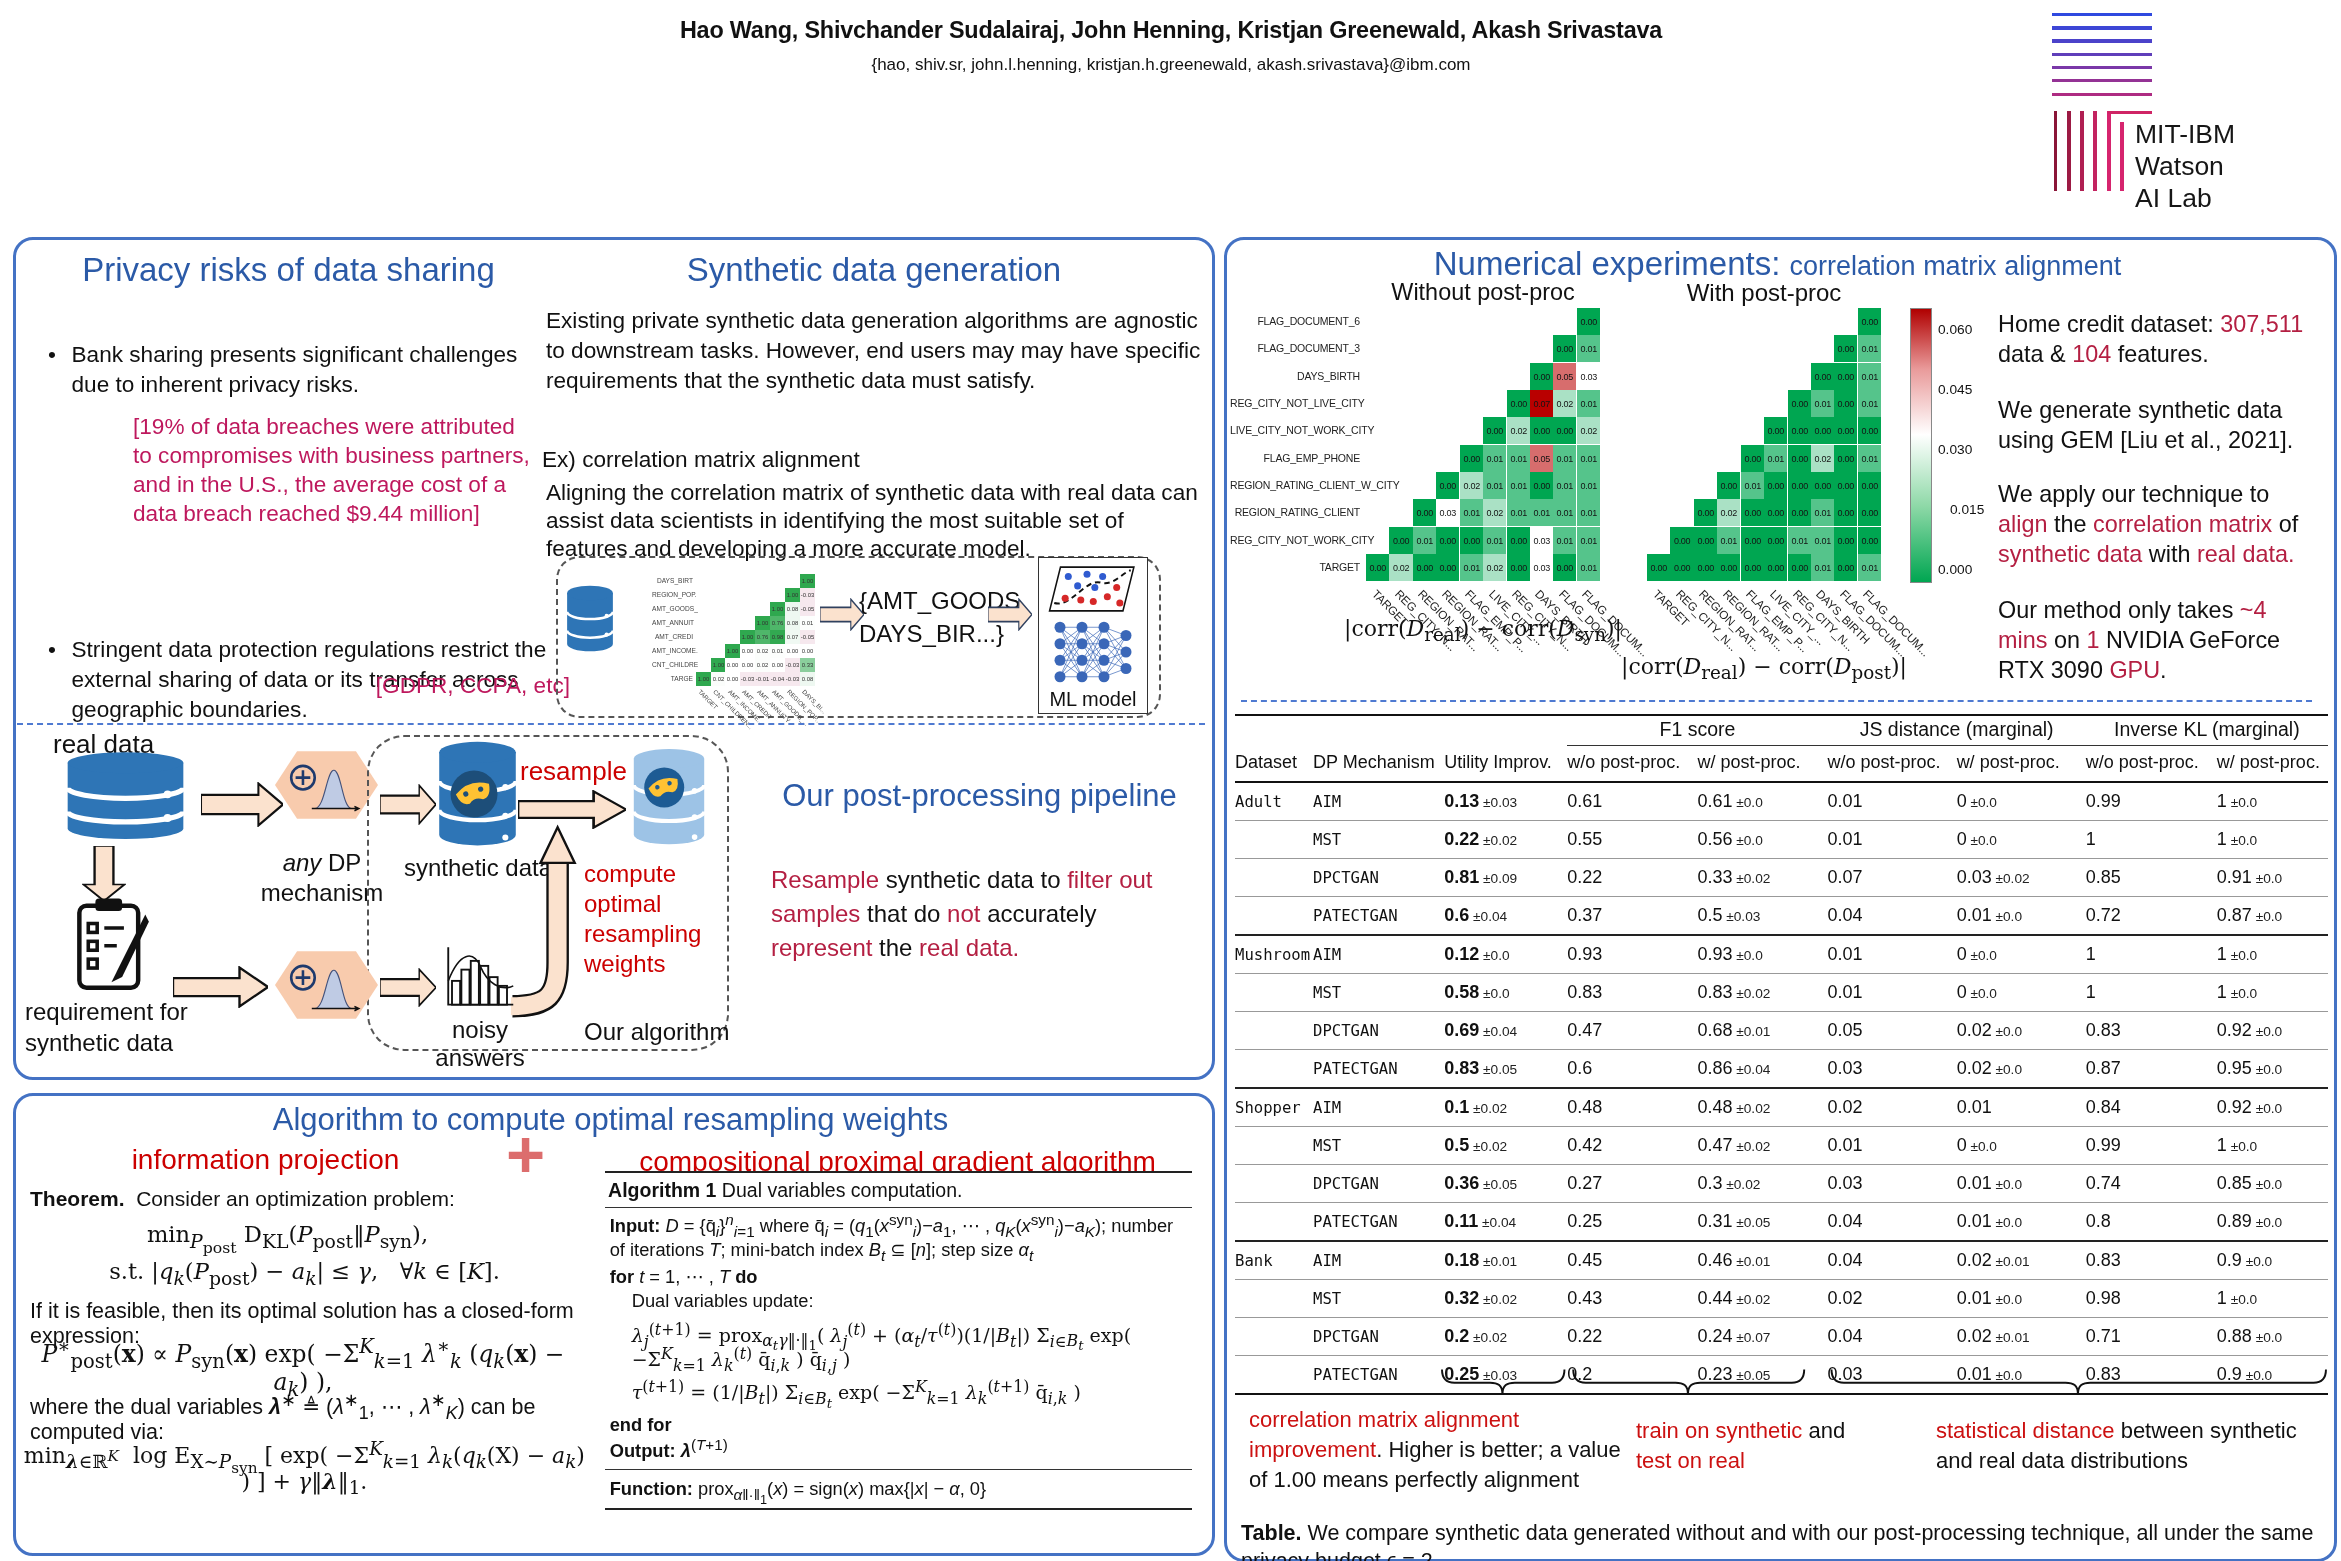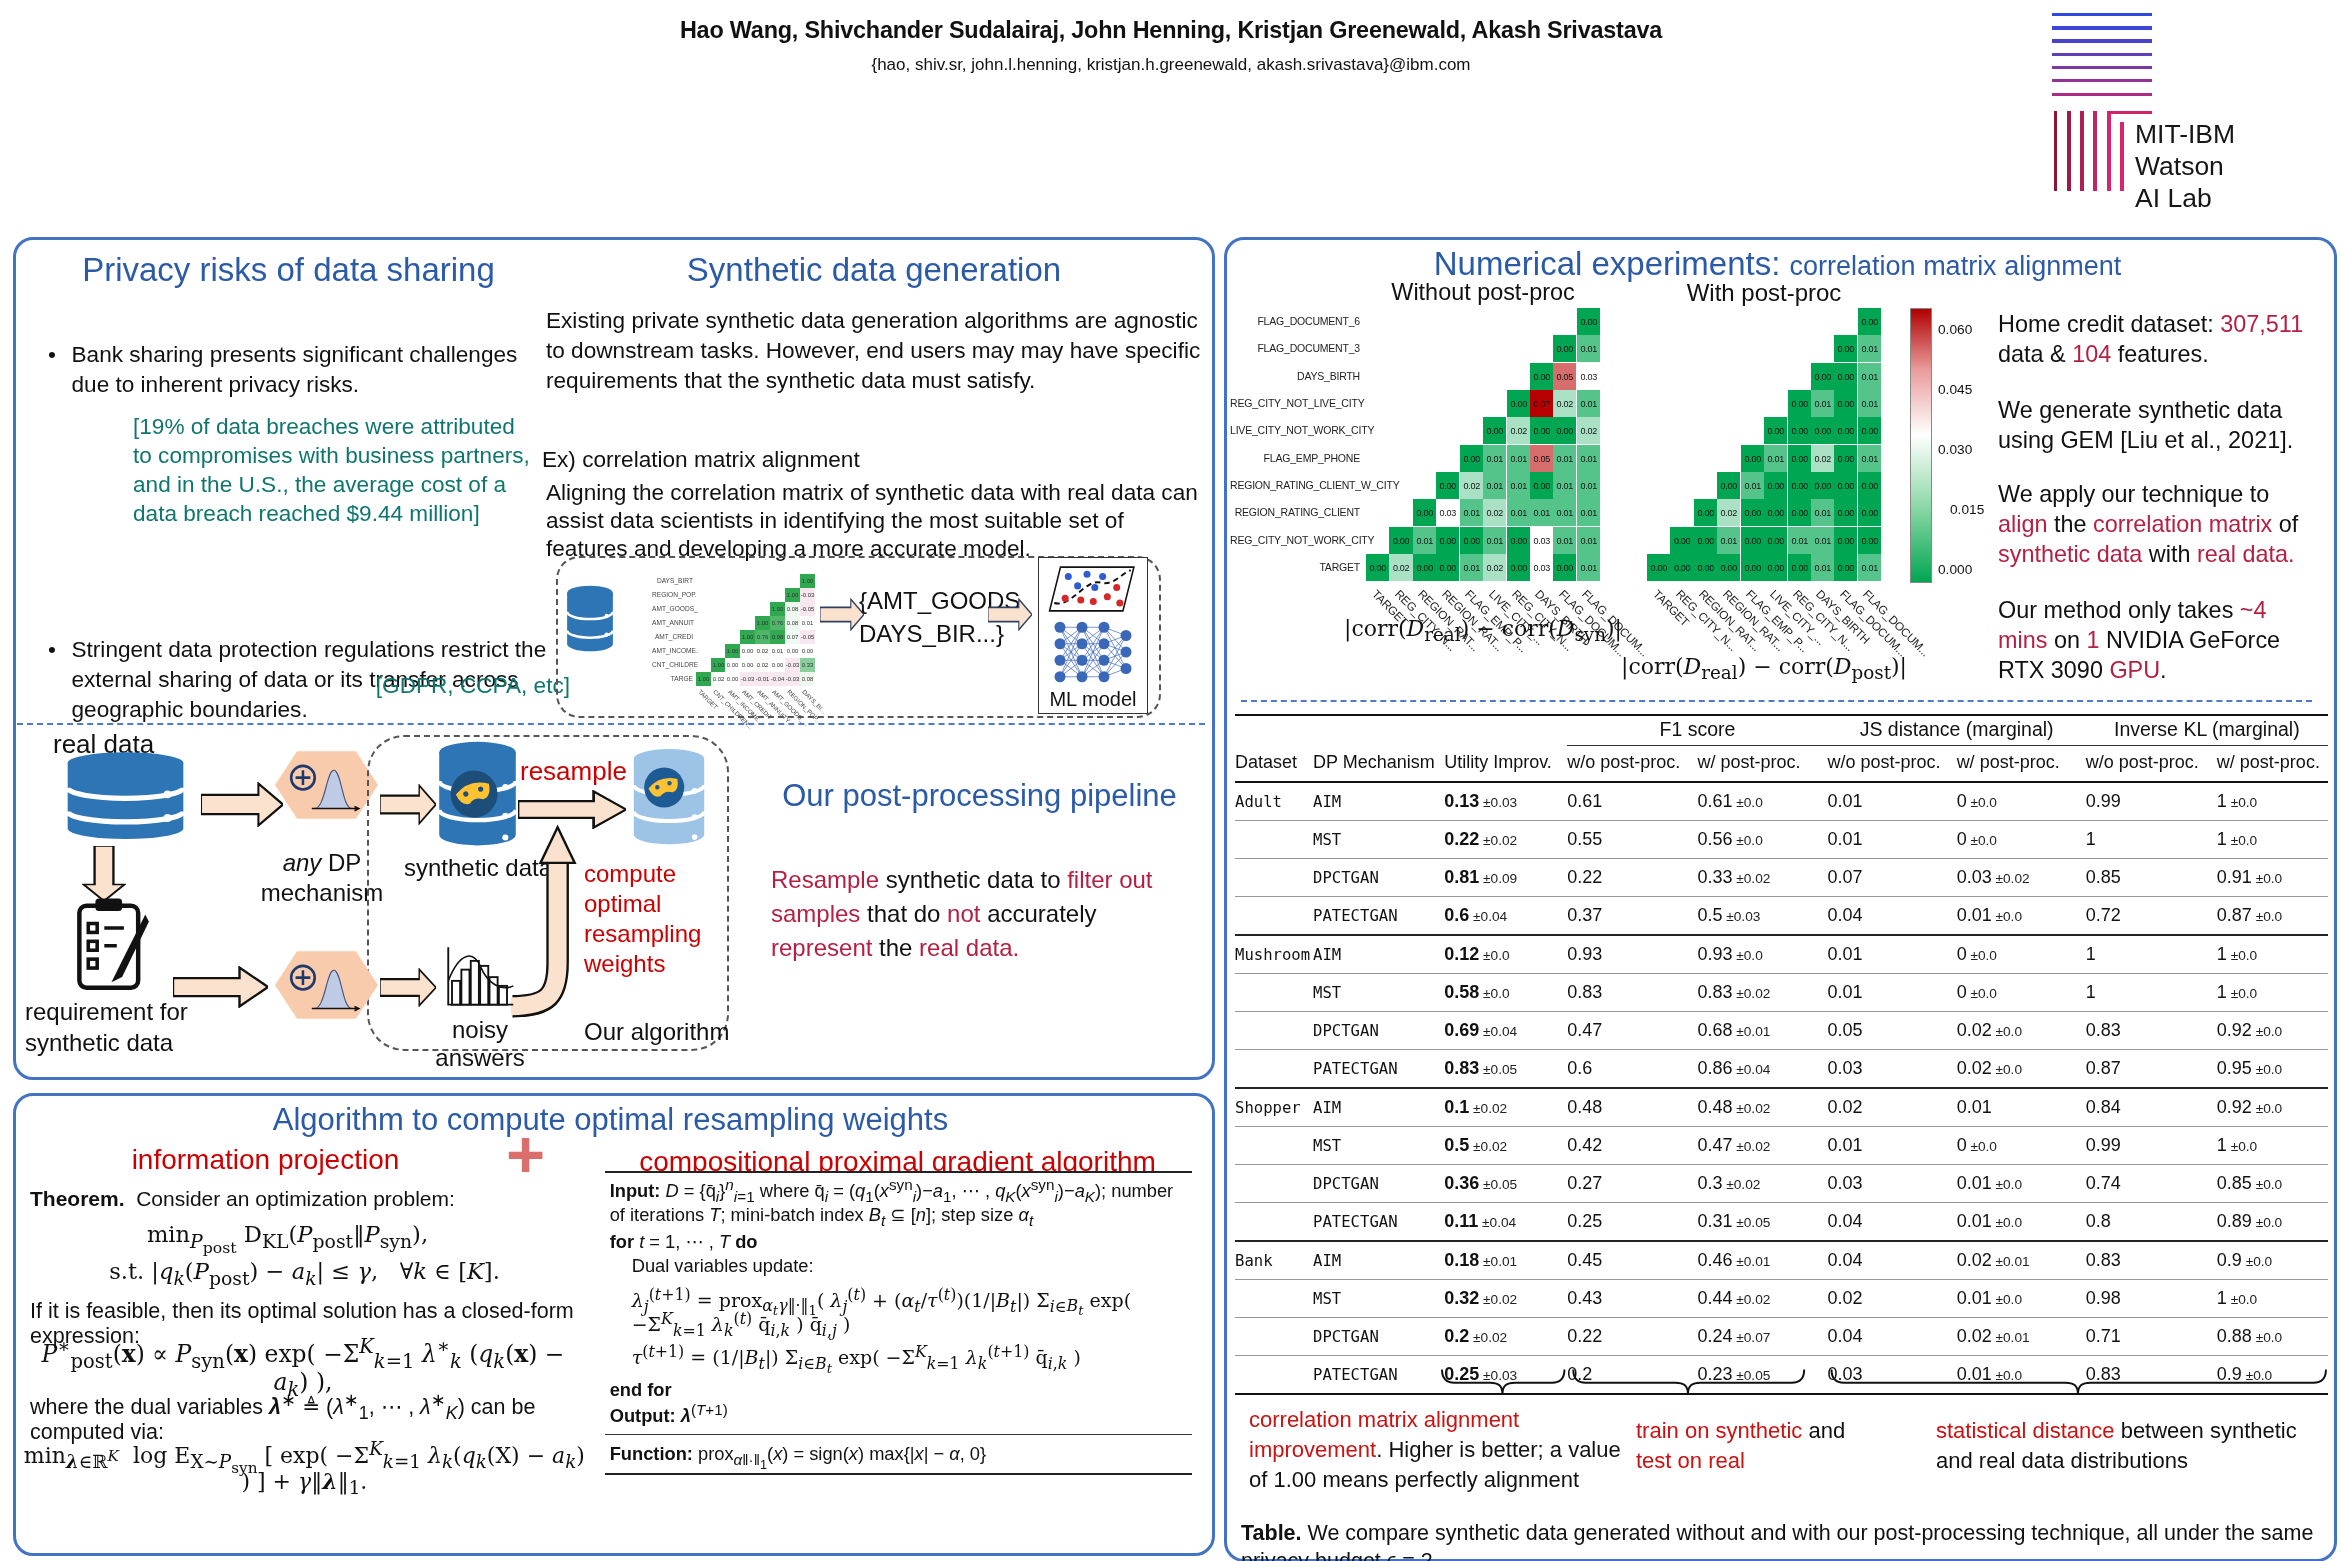--- a/index.html
+++ b/index.html
@@ -3,21 +3,21 @@
 <meta charset="utf-8">
 <style>
   html,body{margin:0;padding:0}
   body{width:2342px;height:1561px;position:relative;background:#fff;
        font-family:"Liberation Sans","DejaVu Sans",sans-serif;color:#111;overflow:hidden}
   .abs{position:absolute}
   .panel{position:absolute;border:3.1px solid #4472C4;border-radius:20px;background:#fff}
   .bh{color:#2b5aa7;font-weight:400}
   .center{text-align:center}
   .right{text-align:right}
-  .quote{color:#0f766e}
+  .quote{color:#be185d}
   .redtxt{color:#cc0000}
   .sg-r{color:#b41f42}
   .sg-R{color:#cc1111}
   .sg-k{color:#111}
   .sg-i{color:#111;font-style:italic}
   .bullet{position:relative;padding-left:26.5px}
   .bullet:before{content:"•";position:absolute;left:3.1px;top:0}
   .dashline{border-top:2.3px dashed #4f7ad1}
   .fm{font-family:"DejaVu Serif","Liberation Serif",serif}
   .fm i{font-style:italic}
@@ -339,20 +339,21 @@
 
 <div class="abs" style="left:30px;top:1187px;width:546px;font-size:21px"><b>Theorem.</b>&nbsp; Consider an optimization problem:</div>
 <div class="abs fm center" style="left:30px;top:1221px;width:515px;font-size:22.6px">min<sub><i>P</i><sub>post</sub></sub> D<sub>KL</sub>(<i>P</i><sub>post</sub>‖<i>P</i><sub>syn</sub>),</div>
 <div class="abs fm center" style="left:47px;top:1258px;width:515px;font-size:22.6px">s.t. |<i>q<sub>k</sub></i>(<i>P</i><sub>post</sub>) − <i>a<sub>k</sub></i>| ≤ <i>γ</i>, &nbsp;&nbsp;∀<i>k</i> ∈ [<i>K</i>].</div>
 <div class="abs" style="left:30px;top:1299px;width:562px;font-size:21.5px">If it is feasible, then its optimal solution has a closed-form expression:</div>
 <div class="abs fm center" style="left:30px;top:1340px;width:546px;font-size:23.4px"><i>P</i><sup>∗</sup><sub>post</sub>(<b>x</b>) ∝ <i>P</i><sub>syn</sub>(<b>x</b>) exp( −Σ<sup><i>K</i></sup><sub><i>k</i>=1</sub> <i>λ</i><sup>∗</sup><sub><i>k</i></sub> (<i>q<sub>k</sub></i>(<b>x</b>) − <i>a<sub>k</sub></i>) ),</div>
 <div class="abs" style="left:30px;top:1394px;width:562px;font-size:21.5px">where the dual variables <b><i>λ</i></b><sup>∗</sup> ≜ (<i>λ</i><sup>∗</sup><sub>1</sub>, ⋯ , <i>λ</i><sup>∗</sup><sub><i>K</i></sub>) can be computed via:</div>
 <div class="abs fm center" style="left:23.4px;top:1443px;width:562px;font-size:22px">min<sub><b><i>λ</i></b>∈ℝ<sup><i>K</i></sup></sub> &nbsp;log E<sub>X∼<i>P</i><sub>syn</sub></sub> [ exp( −Σ<sup><i>K</i></sup><sub><i>k</i>=1</sub> <i>λ<sub>k</sub></i>(<i>q<sub>k</sub></i>(X) − <i>a<sub>k</sub></i>) ) ] + <i>γ</i>‖<b><i>λ</i></b>‖<sub>1</sub>.</div>
 
 <div class="algobox" style="left:605px;top:1171px;width:587px">
+  <div class="ttl"><b>Algorithm 1</b> Dual variables computation.</div>
   <div class="bd">
     <div><b>Input:</b> <i>D</i> = {q̄<sub><i>i</i></sub>}<sup><i>n</i></sup><sub><i>i</i>=1</sub> where q̄<sub><i>i</i></sub> = (<i>q</i><sub>1</sub>(<i>x</i><sup>syn</sup><sub><i>i</i></sub>)−<i>a</i><sub>1</sub>, ⋯ , <i>q<sub>K</sub></i>(<i>x</i><sup>syn</sup><sub><i>i</i></sub>)−<i>a<sub>K</sub></i>); number of iterations <i>T</i>; mini-batch index <i>B<sub>t</sub></i> ⊆ [<i>n</i>]; step size <i>α<sub>t</sub></i></div>
     <div style="margin-top:3.1px"><b>for</b> <i>t</i> = 1, ⋯ , <i>T</i> <b>do</b></div>
     <div style="margin-left:22px">Dual variables update:</div>
     <div class="eq"><i>λ</i><sub><i>j</i></sub><sup>(<i>t</i>+1)</sup> = prox<sub><i>α<sub>t</sub>γ</i>‖·‖<sub>1</sub></sub>( <i>λ</i><sub><i>j</i></sub><sup>(<i>t</i>)</sup> + (<i>α<sub>t</sub></i>/<i>τ</i><sup>(<i>t</i>)</sup>)(1/|<i>B<sub>t</sub></i>|) Σ<sub><i>i</i>∈<i>B<sub>t</sub></i></sub> exp( −Σ<sup><i>K</i></sup><sub><i>k</i>=1</sub> <i>λ</i><sub><i>k</i></sub><sup>(<i>t</i>)</sup> q̄<sub><i>i</i>,<i>k</i></sub> ) q̄<sub><i>i</i>,<i>j</i></sub> )</div>
     <div class="eq"><i>τ</i><sup>(<i>t</i>+1)</sup> = (1/|<i>B<sub>t</sub></i>|) Σ<sub><i>i</i>∈<i>B<sub>t</sub></i></sub> exp( −Σ<sup><i>K</i></sup><sub><i>k</i>=1</sub> <i>λ</i><sub><i>k</i></sub><sup>(<i>t</i>+1)</sup> q̄<sub><i>i</i>,<i>k</i></sub> )</div>
     <div><b>end for</b></div>
     <div style="margin-top:1.6px"><b>Output:</b> <b><i>λ</i></b><sup>(<i>T</i>+1)</sup></div>
   </div>
   <div class="fnc"><b>Function:</b> prox<sub><i>α</i>‖·‖<sub>1</sub></sub>(<i>x</i>) = sign(<i>x</i>) max{|<i>x</i>| − <i>α</i>, 0}</div>

